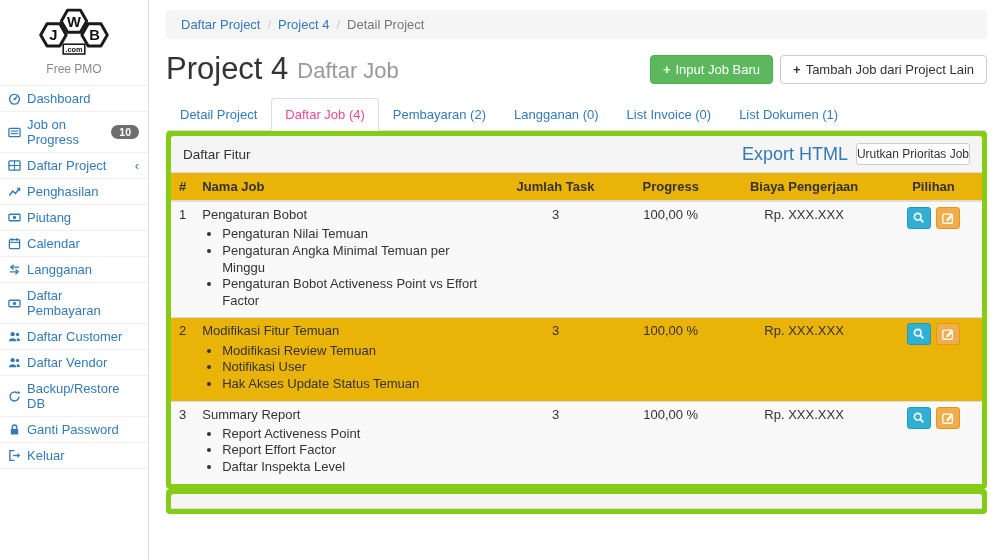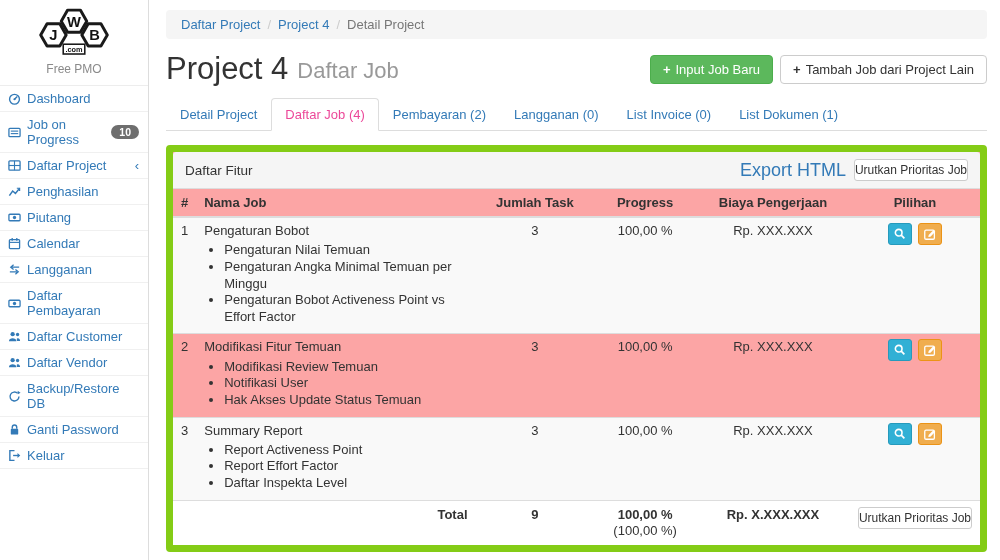--- a/index.html
+++ b/index.html
@@ -36,21 +36,21 @@
     padding:6px 12px; cursor:pointer; border:1px solid transparent; white-space:nowrap; }
   .btn-green { background:#5cb85c; border-color:#4cae4c; color:#fff; }
   .btn-default { background:#fff; border-color:#ccc; color:#333; }
   .plus { font-weight:bold; font-size:13px; line-height:1; }
 
   .tabs { display:flex; border-bottom:1px solid #ddd; margin-top:12px; }
   .tab { padding:8px 13px; font-size:13px; color:#337ab7; cursor:pointer;
     margin-bottom:-1px; border:1px solid transparent; border-radius:4px 4px 0 0; }
   .tab.active { background:#fff; color:#ec4899; border-color:#ddd; border-bottom-color:#fff; cursor:default; }
 
-  .panel { border:7px solid #84cc16; border-radius:4px; margin-top:14px; background:#fca5a5; }
+  .panel { border:5px solid #84cc16; border-radius:4px; background:#eab308; }
   .panel-heading { background:#f5f5f5; border-bottom:1px solid #ddd; border-radius:3px 3px 0 0;
     padding:7px 12px; display:flex; align-items:center; font-size:13.5px; color:#333; }
   .panel-heading .right { margin-left:auto; display:flex; align-items:center; gap:8px; }
   .link { color:#337ab7; text-decoration:none; cursor:pointer; font-size:18px; }
   .btn-xs { background:#fff; border:1px solid #ccc; border-radius:3px; color:#333;
     font-size:12px; padding:3px 0; cursor:pointer; white-space:nowrap; }
 
   table { width:100%; border-collapse:collapse; font-size:13px; }
   thead th { text-align:center; font-weight:bold; padding:6px 8px; border-bottom:2px solid #ddd; }
   thead th.l { text-align:left; }
@@ -337,28 +337,20 @@
                 </svg>
               </span>
             <span class="action-btn act-edit">
                 <svg width="14" height="14" viewBox="0 0 16 16">
                   <rect x="2" y="3.5" width="11" height="10.5" rx="1.5" fill="none" stroke="#fff" stroke-width="1.5"></rect>
                   <path d="M6,11.5 l0.5,-2.5 5.5,-5.5 2,2 -5.5,5.5 z" fill="#fff"></path>
                 </svg>
               </span>
           </td>
         </tr>
-        <tr class="total-row">
-          <td></td>
-          <td class="r b">Total</td>
-          <td class="c b">9</td>
-          <td class="c"><span class="b">100,00 %</span> <span>(100,00 %)</span></td>
-          <td class="c b">Rp. X.XXX.XXX</td>
-          <td class="c"><button class="btn-xs">Urutkan Prioritas Job</button></td>
-        </tr>
       </tbody>
     </table>
   </div>
 
   <div class="panel">
     <div class="panel-heading">
       
       
     </div>
 

